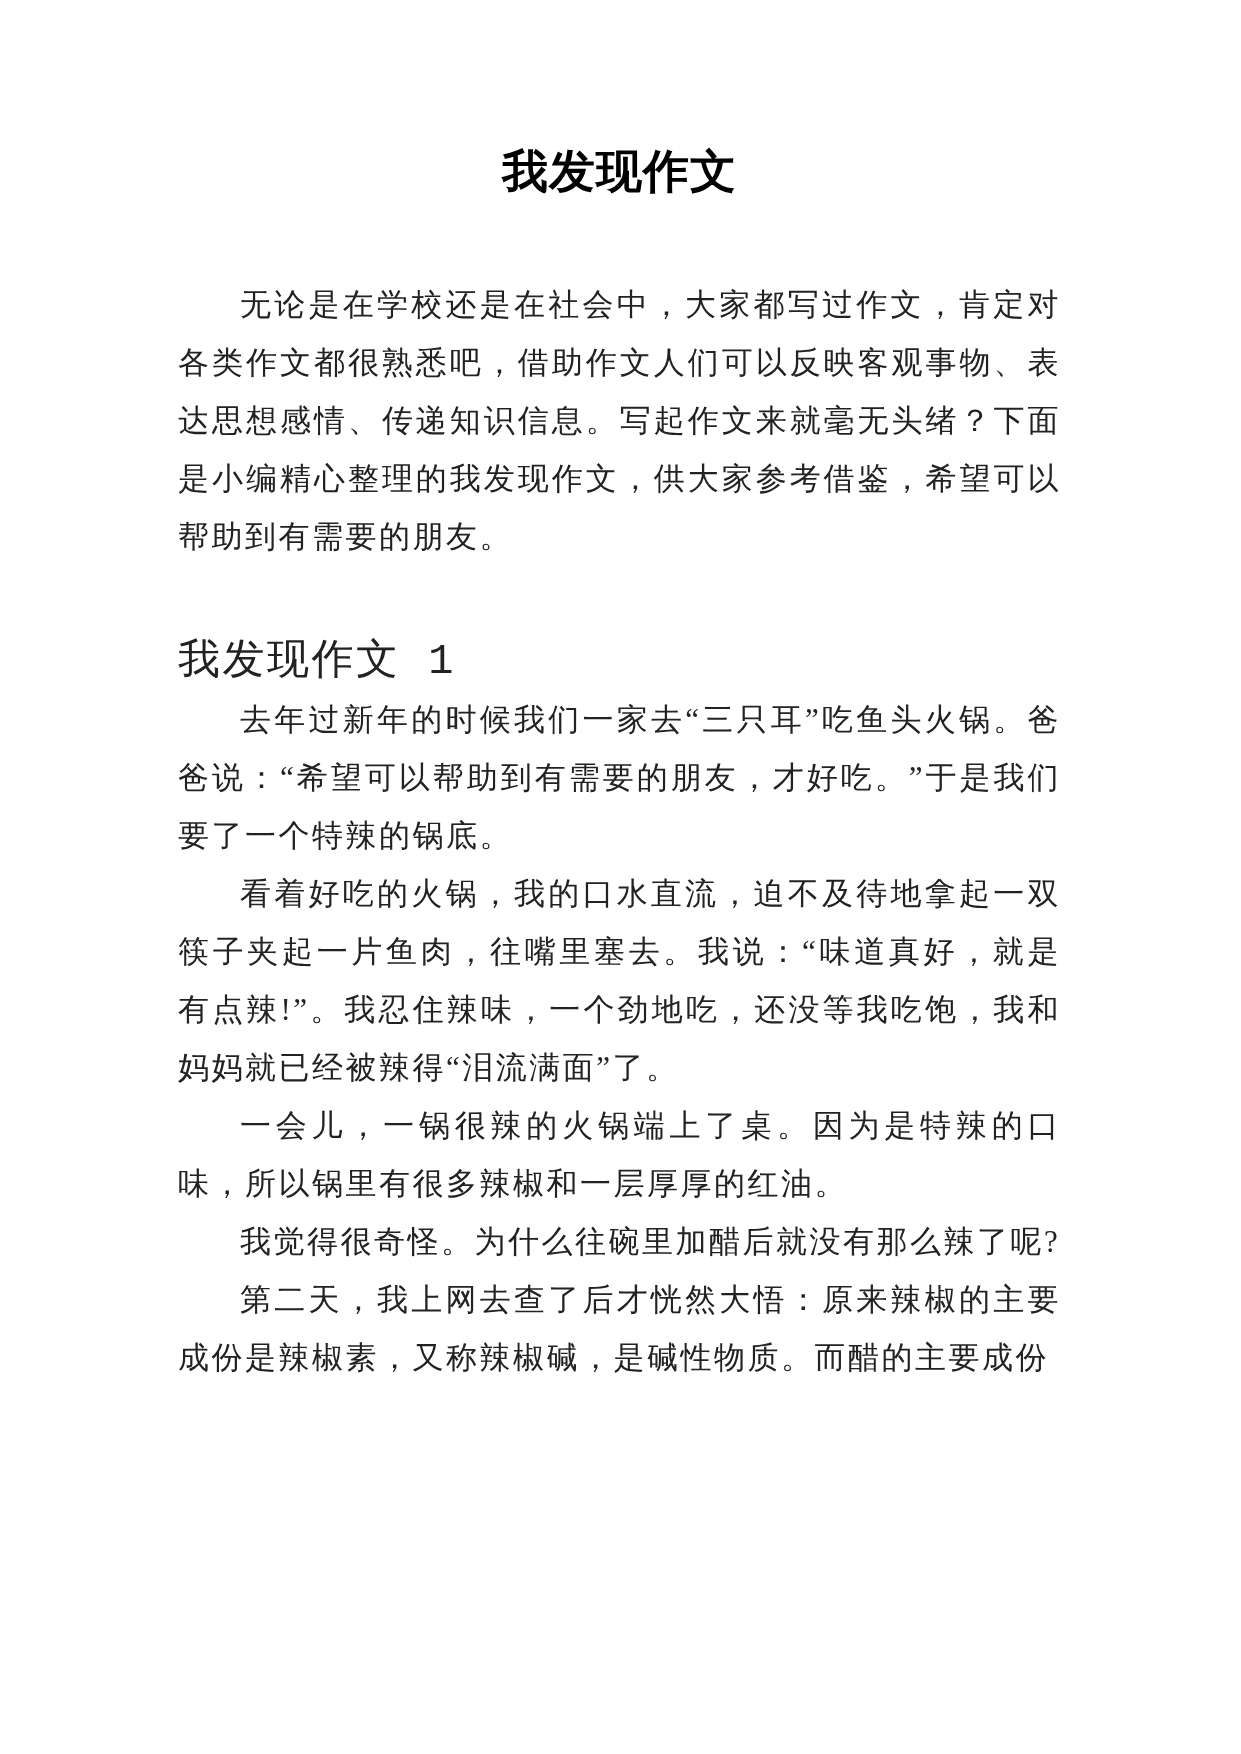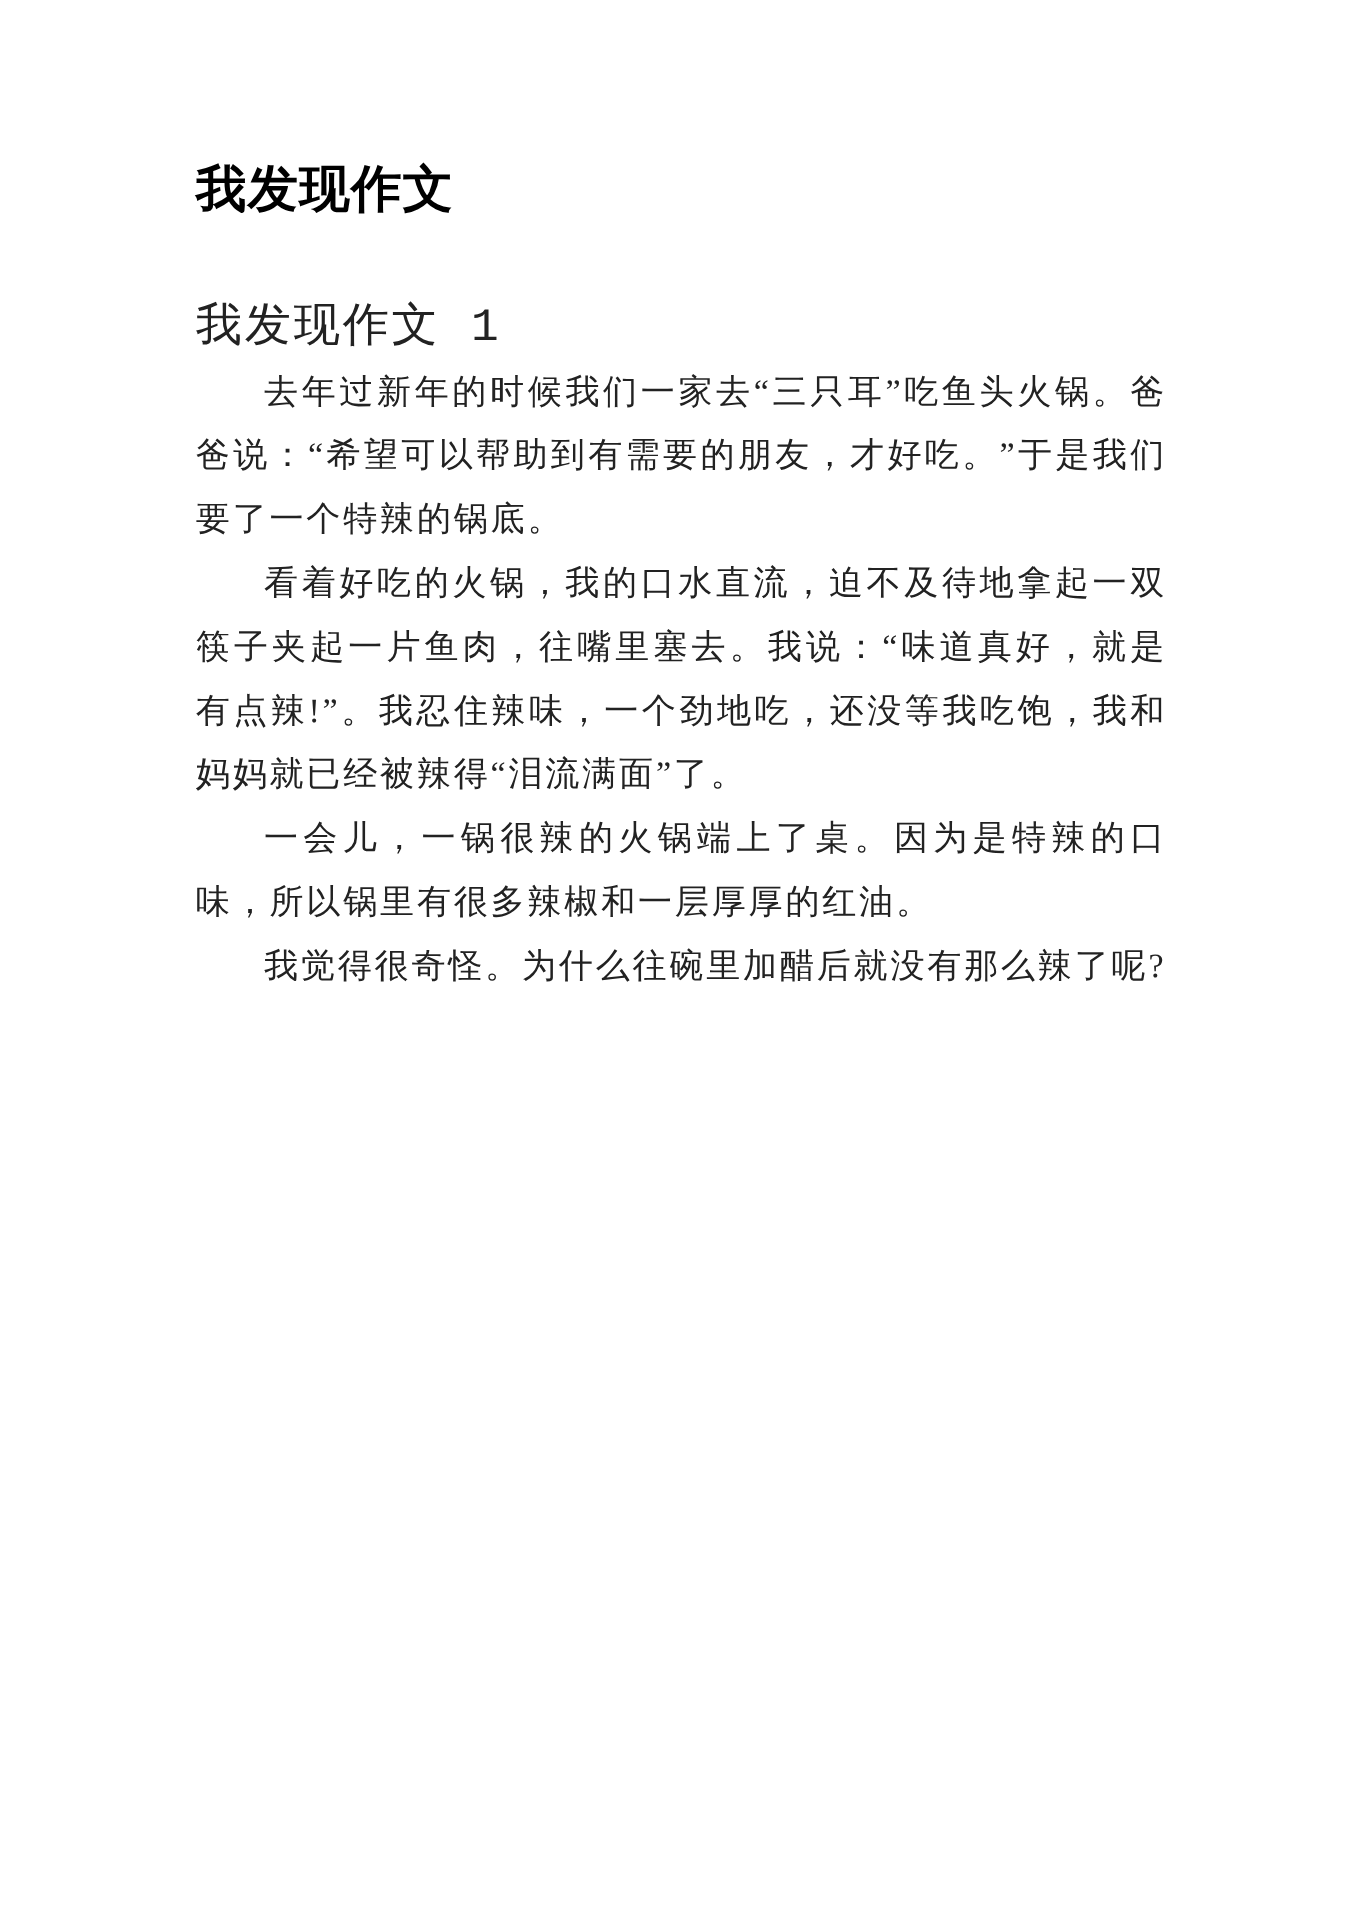--- a/index.html
+++ b/index.html
@@ -18,20 +18,21 @@
     overflow: hidden;
     font-family: "Liberation Serif", "DejaVu Serif", serif;
     color: #222222;
   }
   .doc-title {
     margin: 0;
     padding: 0;
     font-size: 46px;
     line-height: 60px;
     font-weight: 700;
+    text-align: center;
     color: #000000;
     letter-spacing: 1px;
   }
   .para {
     margin: 0;
     font-size: 31px;
     line-height: 58px;
     letter-spacing: 2.5px;
     text-align: justify;
     font-weight: 400;
@@ -53,26 +54,28 @@
     font-family: Liberation Mono, monospace;
   }
 </style>
 </head>
 <body>
 
 <div class="page">
 
   <h1 class="doc-title">我发现作文</h1>
 
+  <p class="para indent intro-para">无论是在学校还是在社会中，大家都写过作文，肯定对各类作文都很熟悉吧，借助作文人们可以反映客观事物、表达思想感情、传递知识信息。写起作文来就毫无头绪？下面是小编精心整理的我发现作文，供大家参考借鉴，希望可以帮助到有需要的朋友。</p>
 
   <h2 class="essay-heading">我发现作文 1</h2>
 
   <p class="para indent">去年过新年的时候我们一家去“三只耳”吃鱼头火锅。爸爸说：“希望可以帮助到有需要的朋友，才好吃。”于是我们要了一个特辣的锅底。</p>
 
   <p class="para indent">看着好吃的火锅，我的口水直流，迫不及待地拿起一双筷子夹起一片鱼肉，往嘴里塞去。我说：“味道真好，就是有点辣!”。我忍住辣味，一个劲地吃，还没等我吃饱，我和妈妈就已经被辣得“泪流满面”了。</p>
 
   <p class="para indent">一会儿，一锅很辣的火锅端上了桌。因为是特辣的口味，所以锅里有很多辣椒和一层厚厚的红油。</p>
 
 
   <p class="para indent">我觉得很奇怪。为什么往碗里加醋后就没有那么辣了呢?</p>
 
+  <p class="para indent">第二天，我上网去查了后才恍然大悟：原来辣椒的主要成份是辣椒素，又称辣椒碱，是碱性物质。而醋的主要成份</p>
 
 </div>
 
 </body></html>

